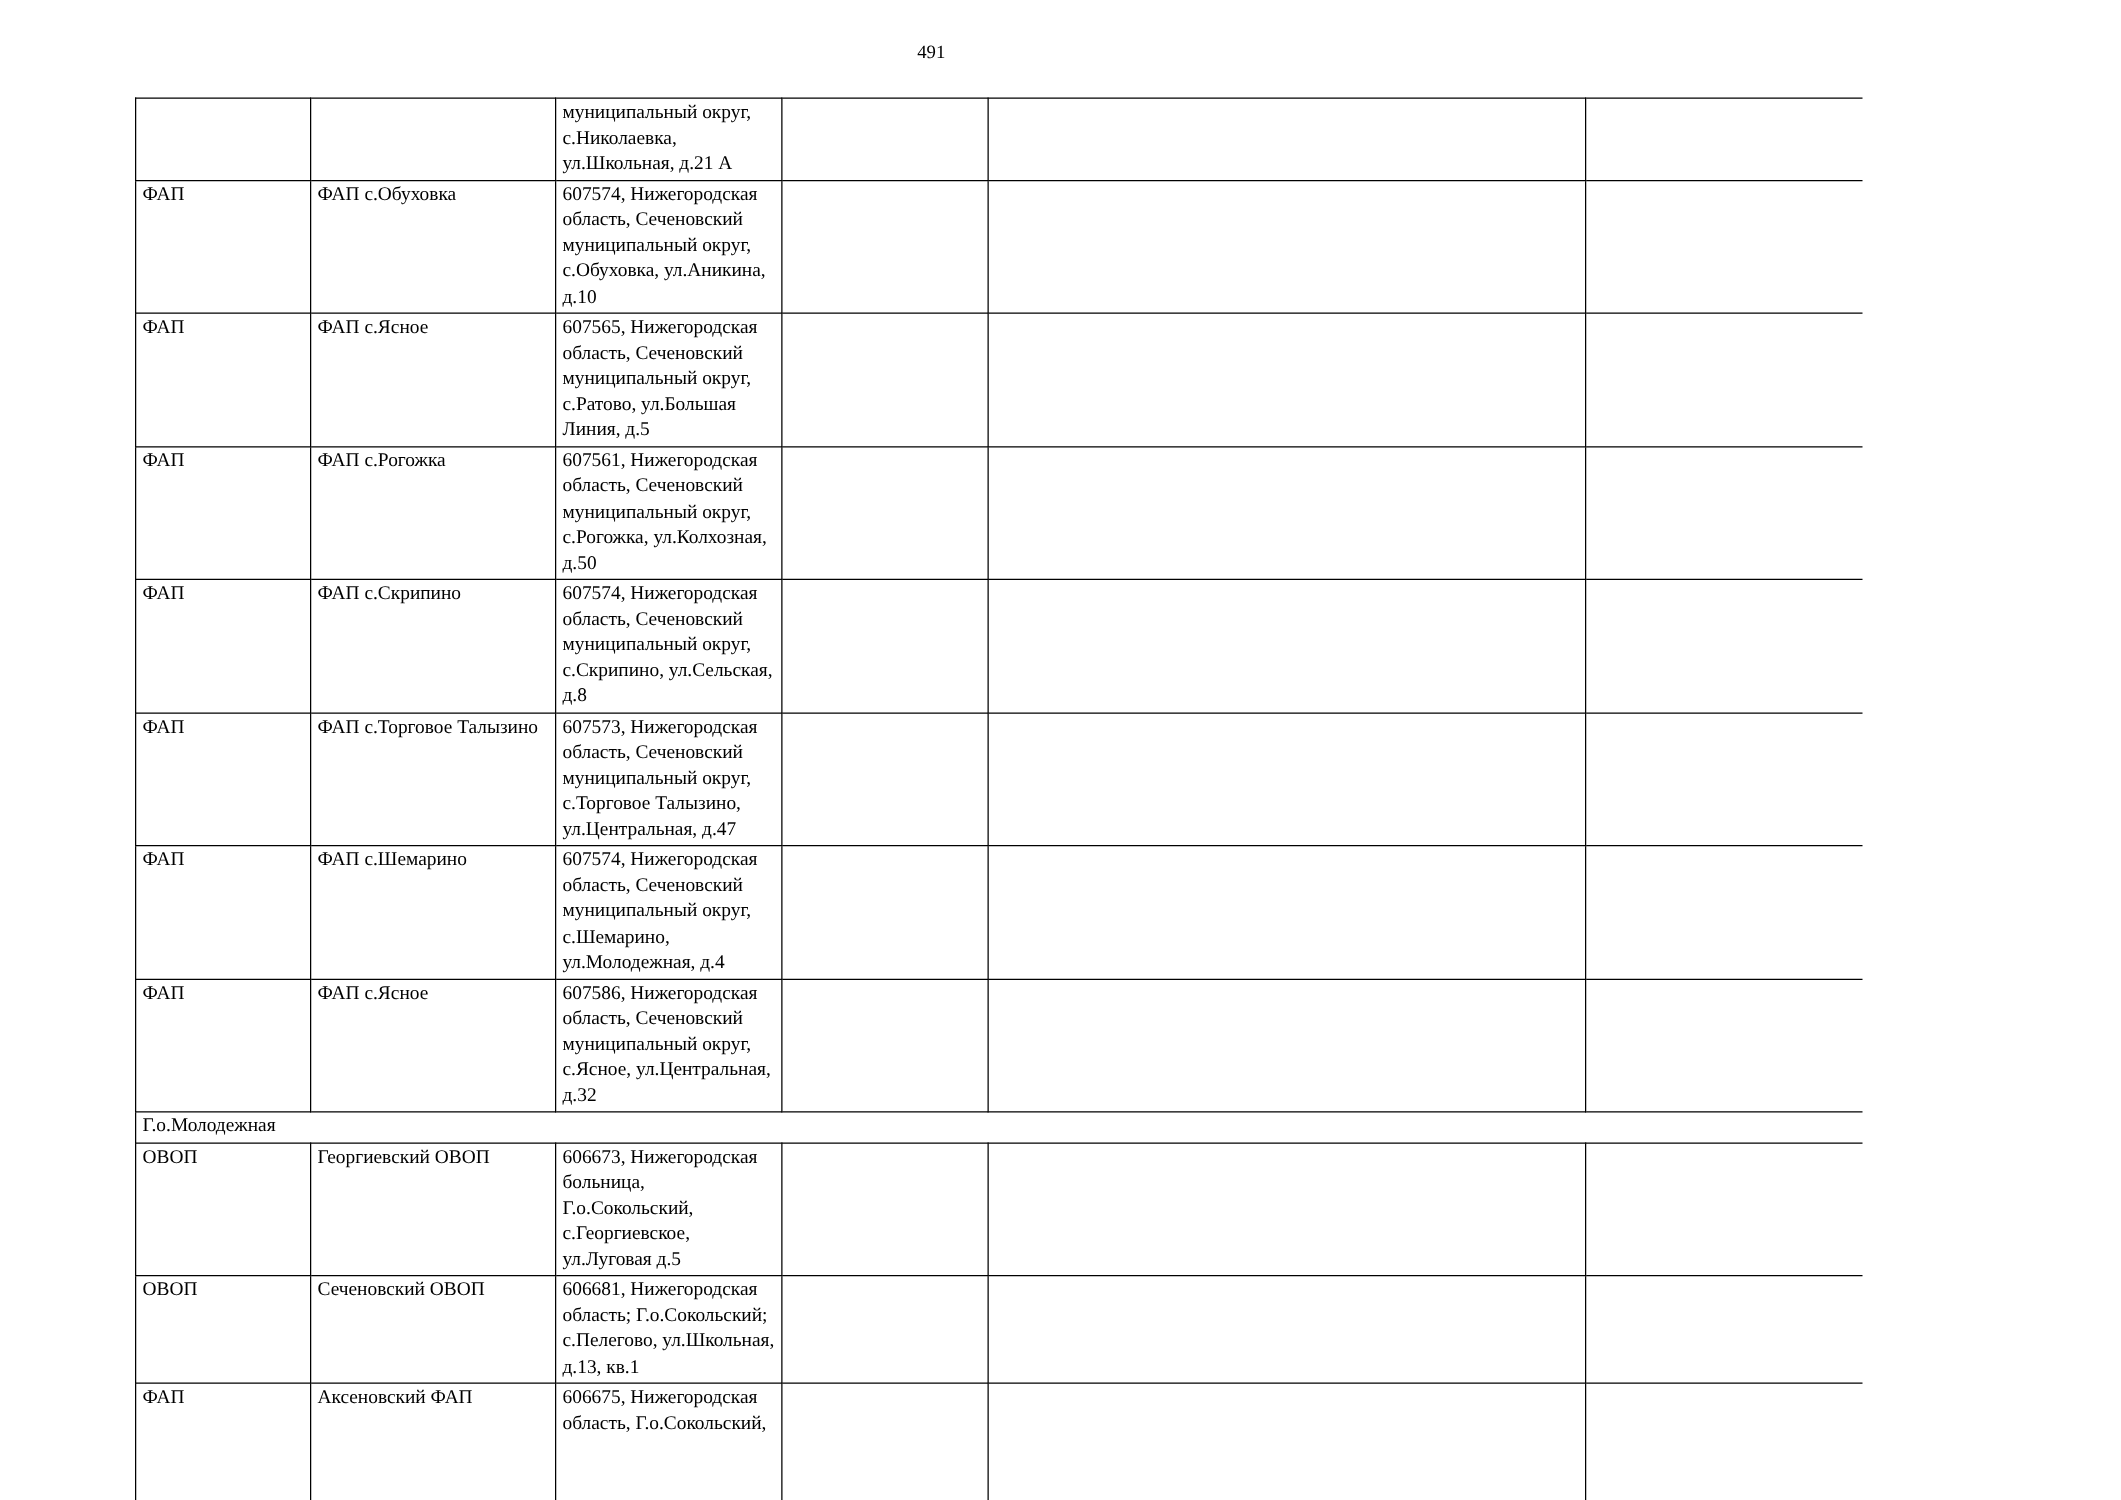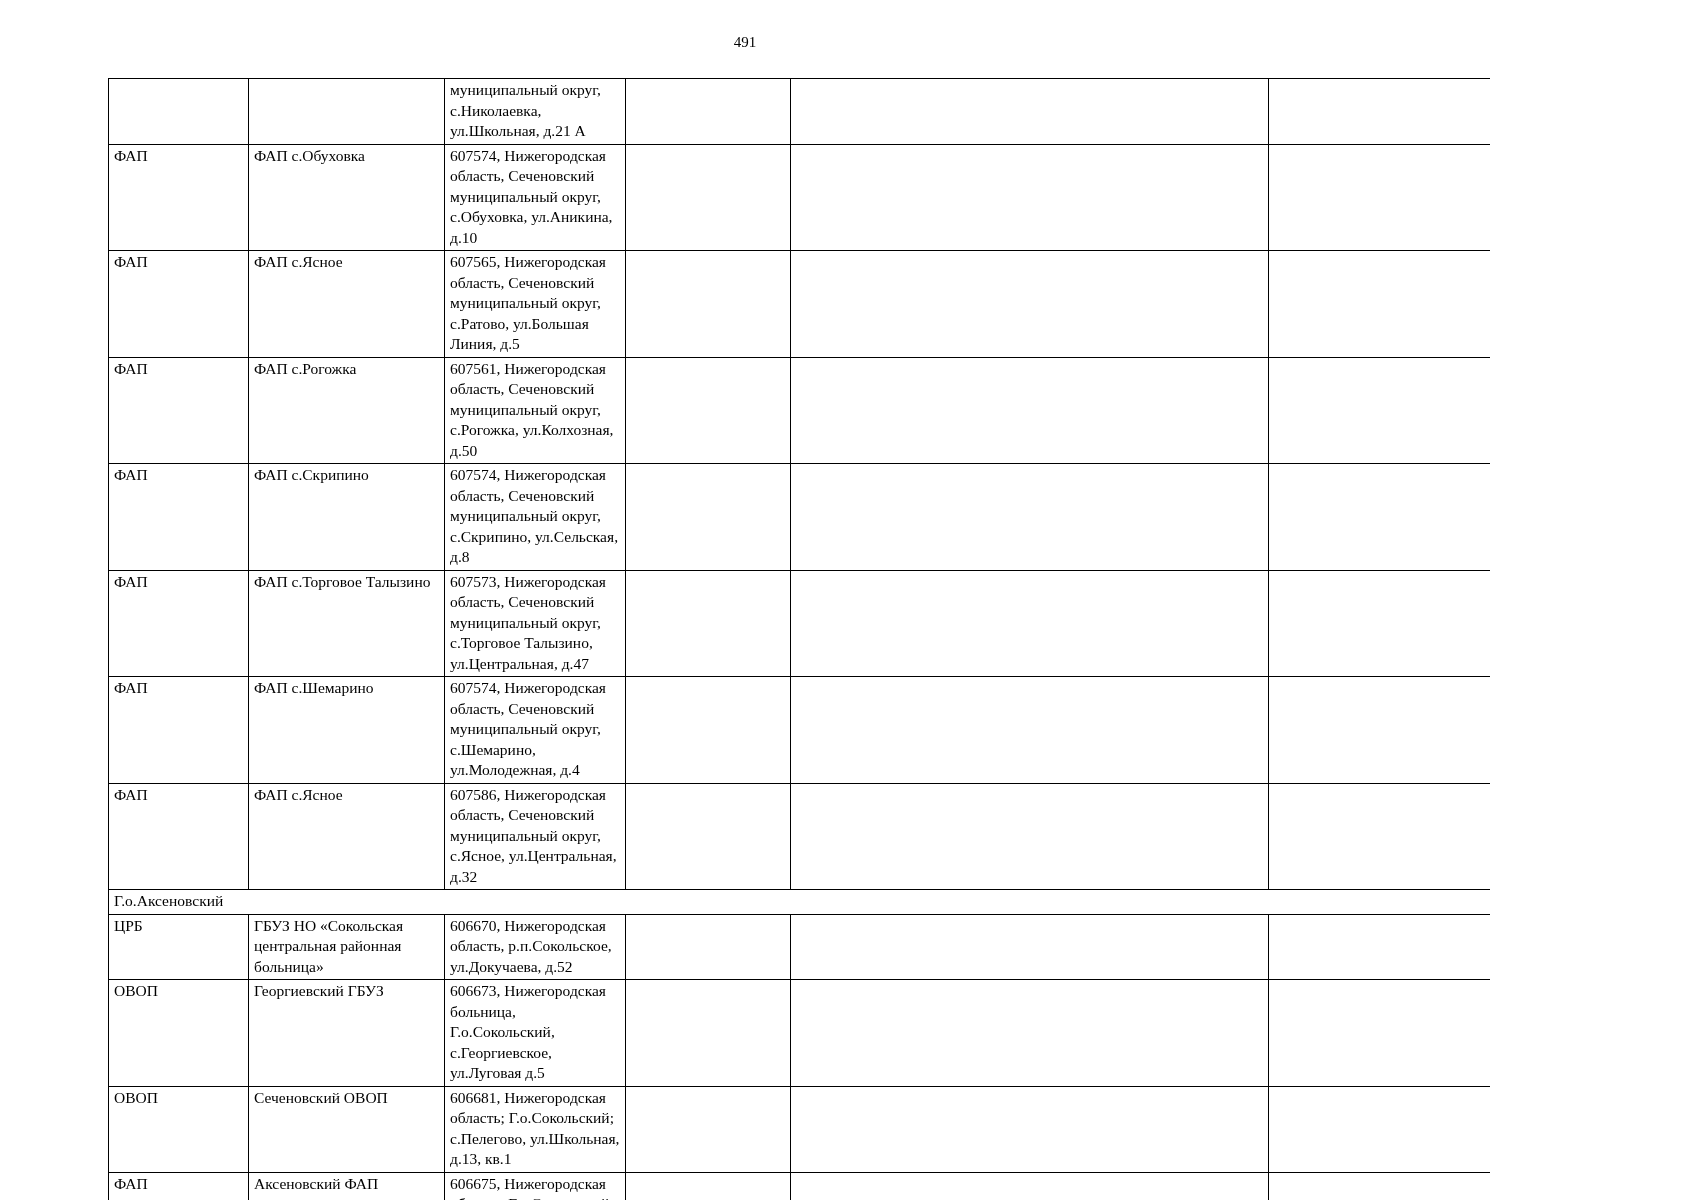--- a/index.html
+++ b/index.html
@@ -133,35 +133,27 @@
       <tr class="r5">
         <td>ФАП</td>
         <td>ФАП с.Ясное</td>
         <td>607586, Нижегородская область, Сеченовский муниципальный округ, с.Ясное, ул.Центральная, д.32</td>
         <td></td>
         <td></td>
         <td></td>
       </tr>
 
       <tr class="rsec">
-        <td class="section-cell" colspan="6">Г.о.Аксеновский</td>
+        <td class="section-cell" colspan="6">Г.о.Молодежная</td>
       </tr>
 
-      <tr class="r3">
-        <td>ЦРБ</td>
-        <td>ГБУЗ НО «Сокольская центральная районная больница»</td>
-        <td>606670, Нижегородская область, р.п.Сокольское, ул.Докучаева, д.52</td>
-        <td></td>
-        <td></td>
-        <td></td>
-      </tr>
 
       <tr class="r4">
         <td>ОВОП</td>
-        <td>Георгиевский ГБУЗ</td>
+        <td>Георгиевский ОВОП</td>
         <td>606673, Нижегородская больница, Г.о.Сокольский, с.Георгиевское, ул.Луговая д.5</td>
         <td></td>
         <td></td>
         <td></td>
       </tr>
 
       <tr class="r4">
         <td>ОВОП</td>
         <td>Сеченовский ОВОП</td>
         <td>606681, Нижегородская область; Г.о.Сокольский; с.Пелегово, ул.Школьная, д.13, кв.1</td>

